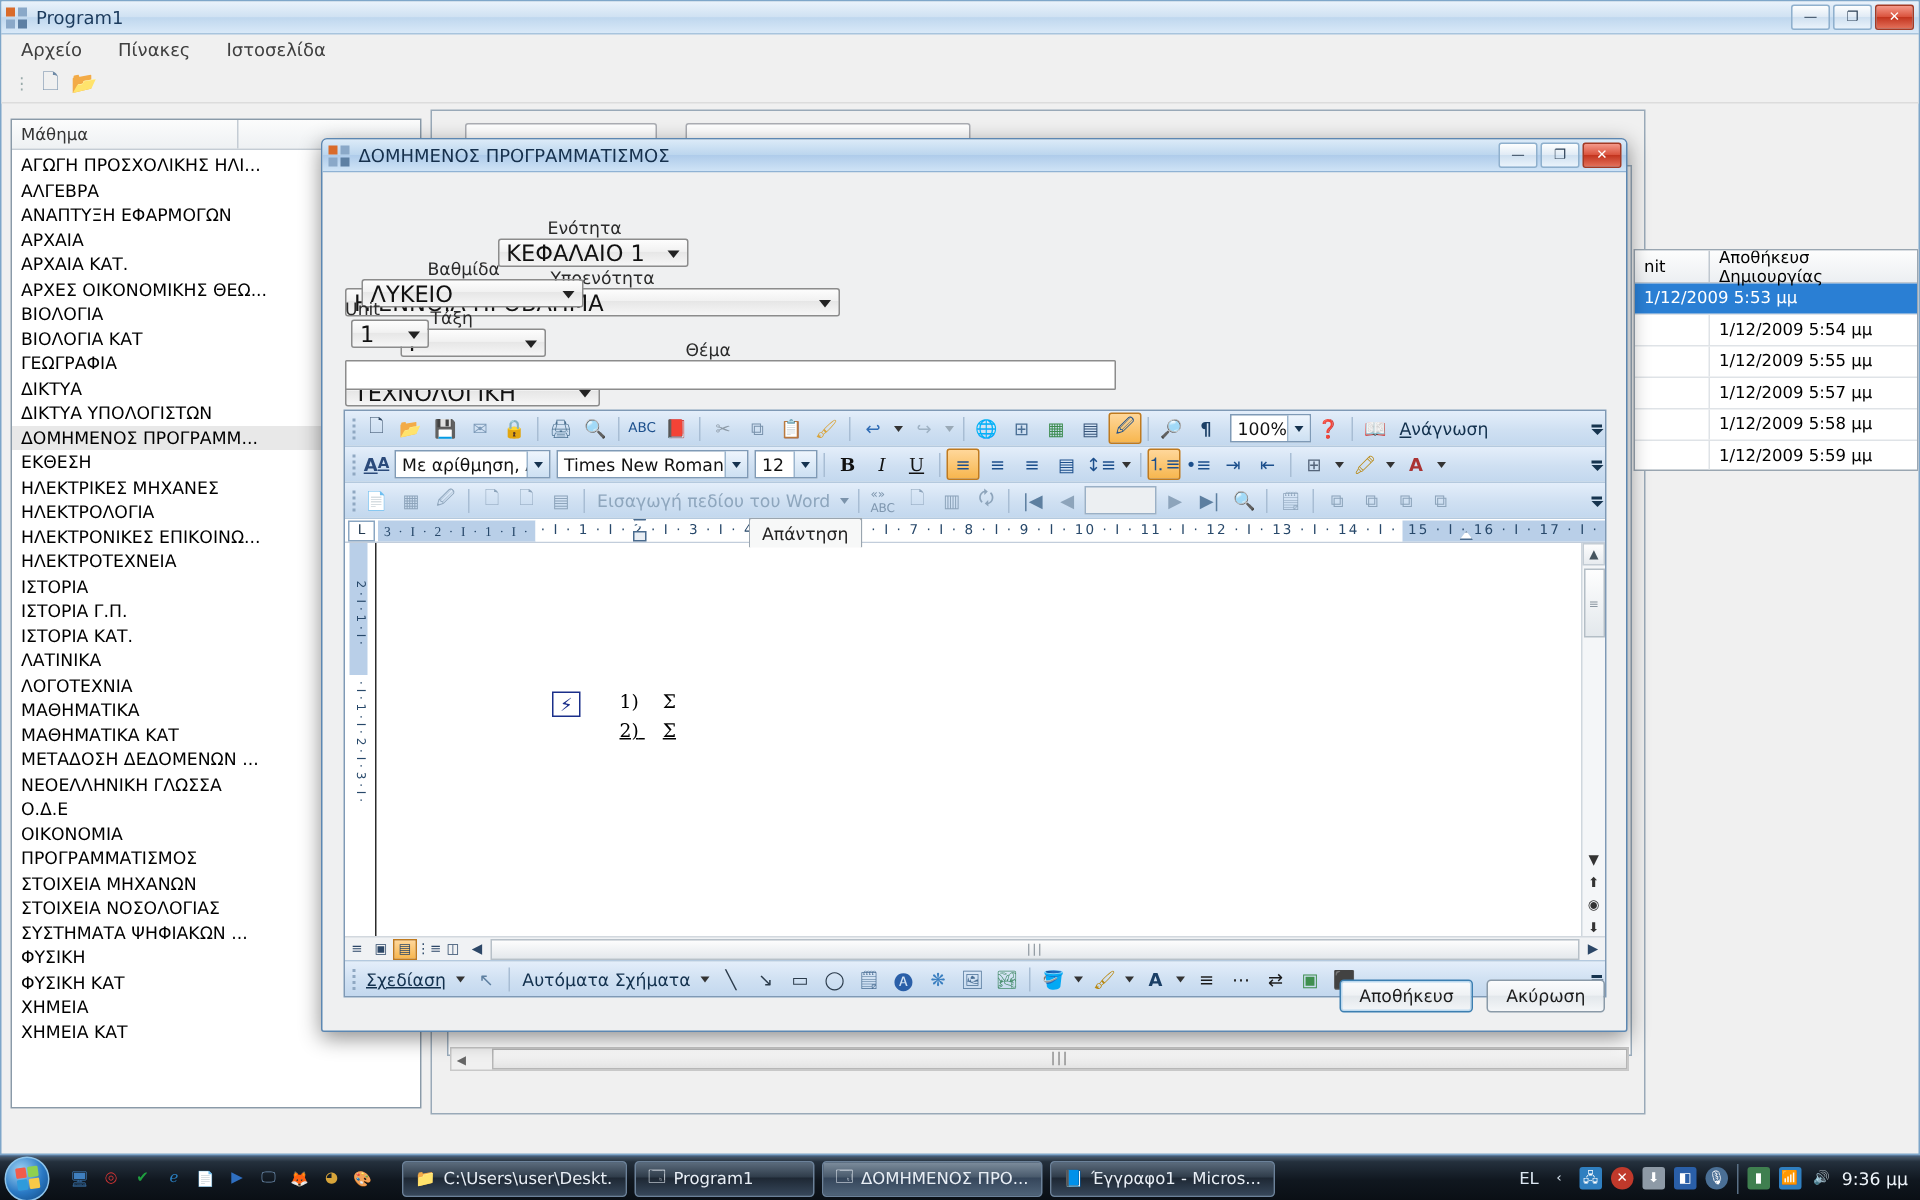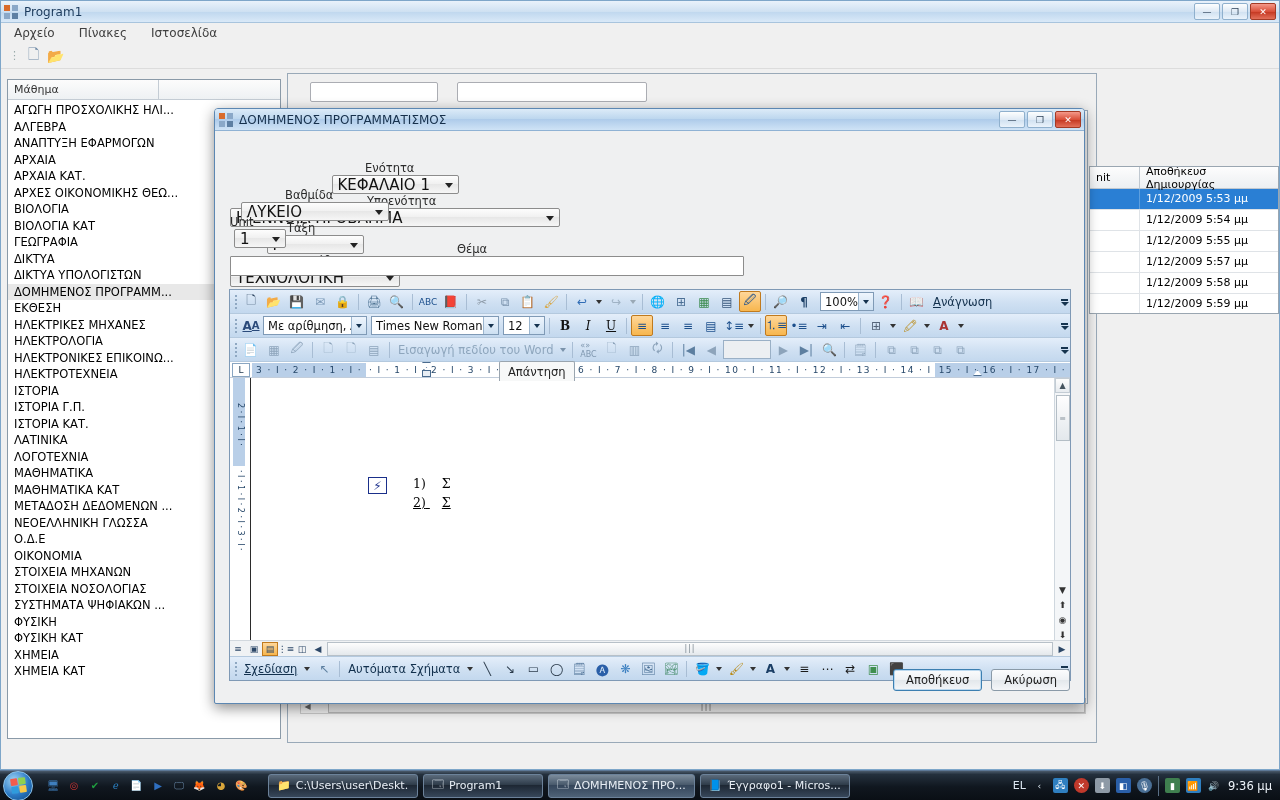--- a/index.html
+++ b/index.html
@@ -84,26 +84,26 @@
     position:absolute; right:0px; top:165px; width:190px; height:148px;
     background:#fff; border:1px solid #9aa6b1; overflow:hidden;
   }
   #data-grid .ghead{ height:22px; display:flex; background:linear-gradient(#fdfdfd,#eceff2);
     border-bottom:1px solid #c0c8d0; font-size:11px; align-items:center; }
   #data-grid .ghead .c1{ width:50px; padding-left:6px; border-right:1px solid #c0c8d0; height:100%; line-height:21px;}
   #data-grid .ghead .c2{ flex:1; padding-left:6px; }
   #data-grid .grow{ height:21px; display:flex; font-size:11px; border-bottom:1px solid #dfe3e7;}
   #data-grid .grow .c1{ width:50px; border-right:1px solid #dfe3e7; }
   #data-grid .grow .c2{ flex:1; padding-left:6px; line-height:20px; }
-  #data-grid .grow.sel{ background:#2a7fd4; color:#fff; }
+  #data-grid .grow.sel{ background:#2a7fd4; color:#fff;flex-direction:column; }
   #data-grid .grow.sel .c1{ border-right-color:#5d9fdf; }
 
   
   #dialog{
-    position:absolute; left:214px; top:108px; width:871px; height:596px;
+    position:absolute; left:214px; top:92px; width:871px; height:596px;
     background:#eff0f1; border:1px solid #5c87b2; border-radius:4px 4px 2px 2px;
     box-shadow:0 4px 14px rgba(0,0,0,.45);
   }
   #dialog .dlg-title{
     height:22px; background:linear-gradient(#dcebf8,#bcd6ee 48%,#aecbea 49%,#cfe3f6);
     border-bottom:1px solid #8fb2d4; display:flex; align-items:center; padding:0 4px;
     border-radius:3px 3px 0 0; position:relative;
   }
   #dialog .dlg-title .t{ margin-left:6px; font-size:12px; color:#16304c; }
   .dlg-body{ position:absolute; left:0; right:0; top:22px; bottom:0; }
@@ -325,20 +325,21 @@
         <div class="subject-item">ΙΣΤΟΡΙΑ Γ.Π.</div>
         <div class="subject-item">ΙΣΤΟΡΙΑ ΚΑΤ.</div>
         <div class="subject-item">ΛΑΤΙΝΙΚΑ</div>
         <div class="subject-item">ΛΟΓΟΤΕΧΝΙΑ</div>
         <div class="subject-item">ΜΑΘΗΜΑΤΙΚΑ</div>
         <div class="subject-item">ΜΑΘΗΜΑΤΙΚΑ ΚΑΤ</div>
         <div class="subject-item">ΜΕΤΑΔΟΣΗ ΔΕΔΟΜΕΝΩΝ ...</div>
         <div class="subject-item">ΝΕΟΕΛΛΗΝΙΚΗ ΓΛΩΣΣΑ</div>
         <div class="subject-item">Ο.Δ.Ε</div>
         <div class="subject-item">ΟΙΚΟΝΟΜΙΑ</div>
+        <div class="subject-item">ΠΡΟΓΡΑΜΜΑΤΙΣΜΟΣ</div>
         <div class="subject-item">ΣΤΟΙΧΕΙΑ ΜΗΧΑΝΩΝ</div>
         <div class="subject-item">ΣΤΟΙΧΕΙΑ ΝΟΣΟΛΟΓΙΑΣ</div>
         <div class="subject-item">ΣΥΣΤΗΜΑΤΑ ΨΗΦΙΑΚΩΝ ...</div>
         <div class="subject-item">ΦΥΣΙΚΗ</div>
         <div class="subject-item">ΦΥΣΙΚΗ ΚΑΤ</div>
         <div class="subject-item">ΧΗΜΕΙΑ</div>
         <div class="subject-item">ΧΗΜΕΙΑ ΚΑΤ</div>
       </div>
   </div>
 
@@ -607,21 +608,21 @@
         <span class="tbtn" style="color:#8da4bb">⧉</span>
         <span class="tbtn" style="color:#8da4bb">⧉</span>
         <span class="overflow-grip">
             <b></b>
             <i></i>
           </span>
       </div>
 
       <div class="ruler">
         <span class="corner">L</span>
-        <span class="seg-gray" style="padding:0 4px;">
+        <span class="seg-gray" style="padding:0 4px;font-family:Liberation Serif, serif;">
           <span class="ticks">3 · I · 2 · I · 1 · I ·</span>
         </span>
         <span class="seg-white" style="flex:1;padding:0 3px;overflow:hidden;">
           <span class="ticks">·  I  ·  1  ·  I  ·  2  ·  I  ·  3  ·  I  ·  4  ·  I  ·  5  ·  I  ·  6  ·  I  ·  7  ·  I  ·  8  ·  I  ·  9  ·  I  · 10 ·  I  · 11 ·  I  · 12 ·  I  · 13 ·  I  · 14 ·  I  ·</span>
         </span>
         <span class="seg-gray2" style="padding:0 4px;">
           <span class="ticks">15 ·  I  · 16 ·  I  · 17 ·  I  ·</span>
         </span>
         <span style="position:absolute;left:192px;top:0;width:9px;height:6px;background:#fff;border:1px solid #4a6b8e;clip-path:polygon(0 0,100% 0,50% 100%);"></span>
         <span style="position:absolute;left:192px;bottom:0;width:9px;height:7px;background:#e9eef4;border:1px solid #4a6b8e;"></span>

